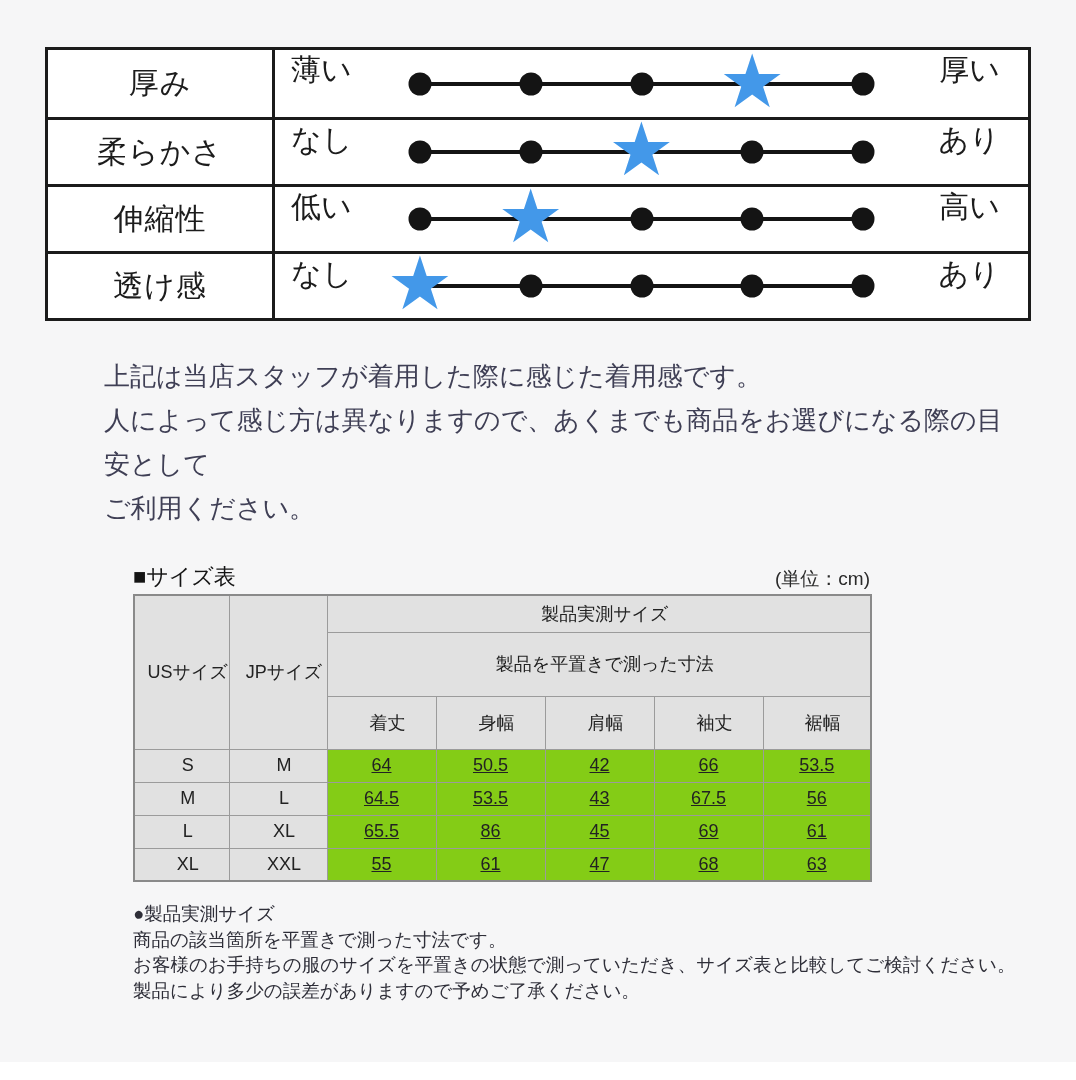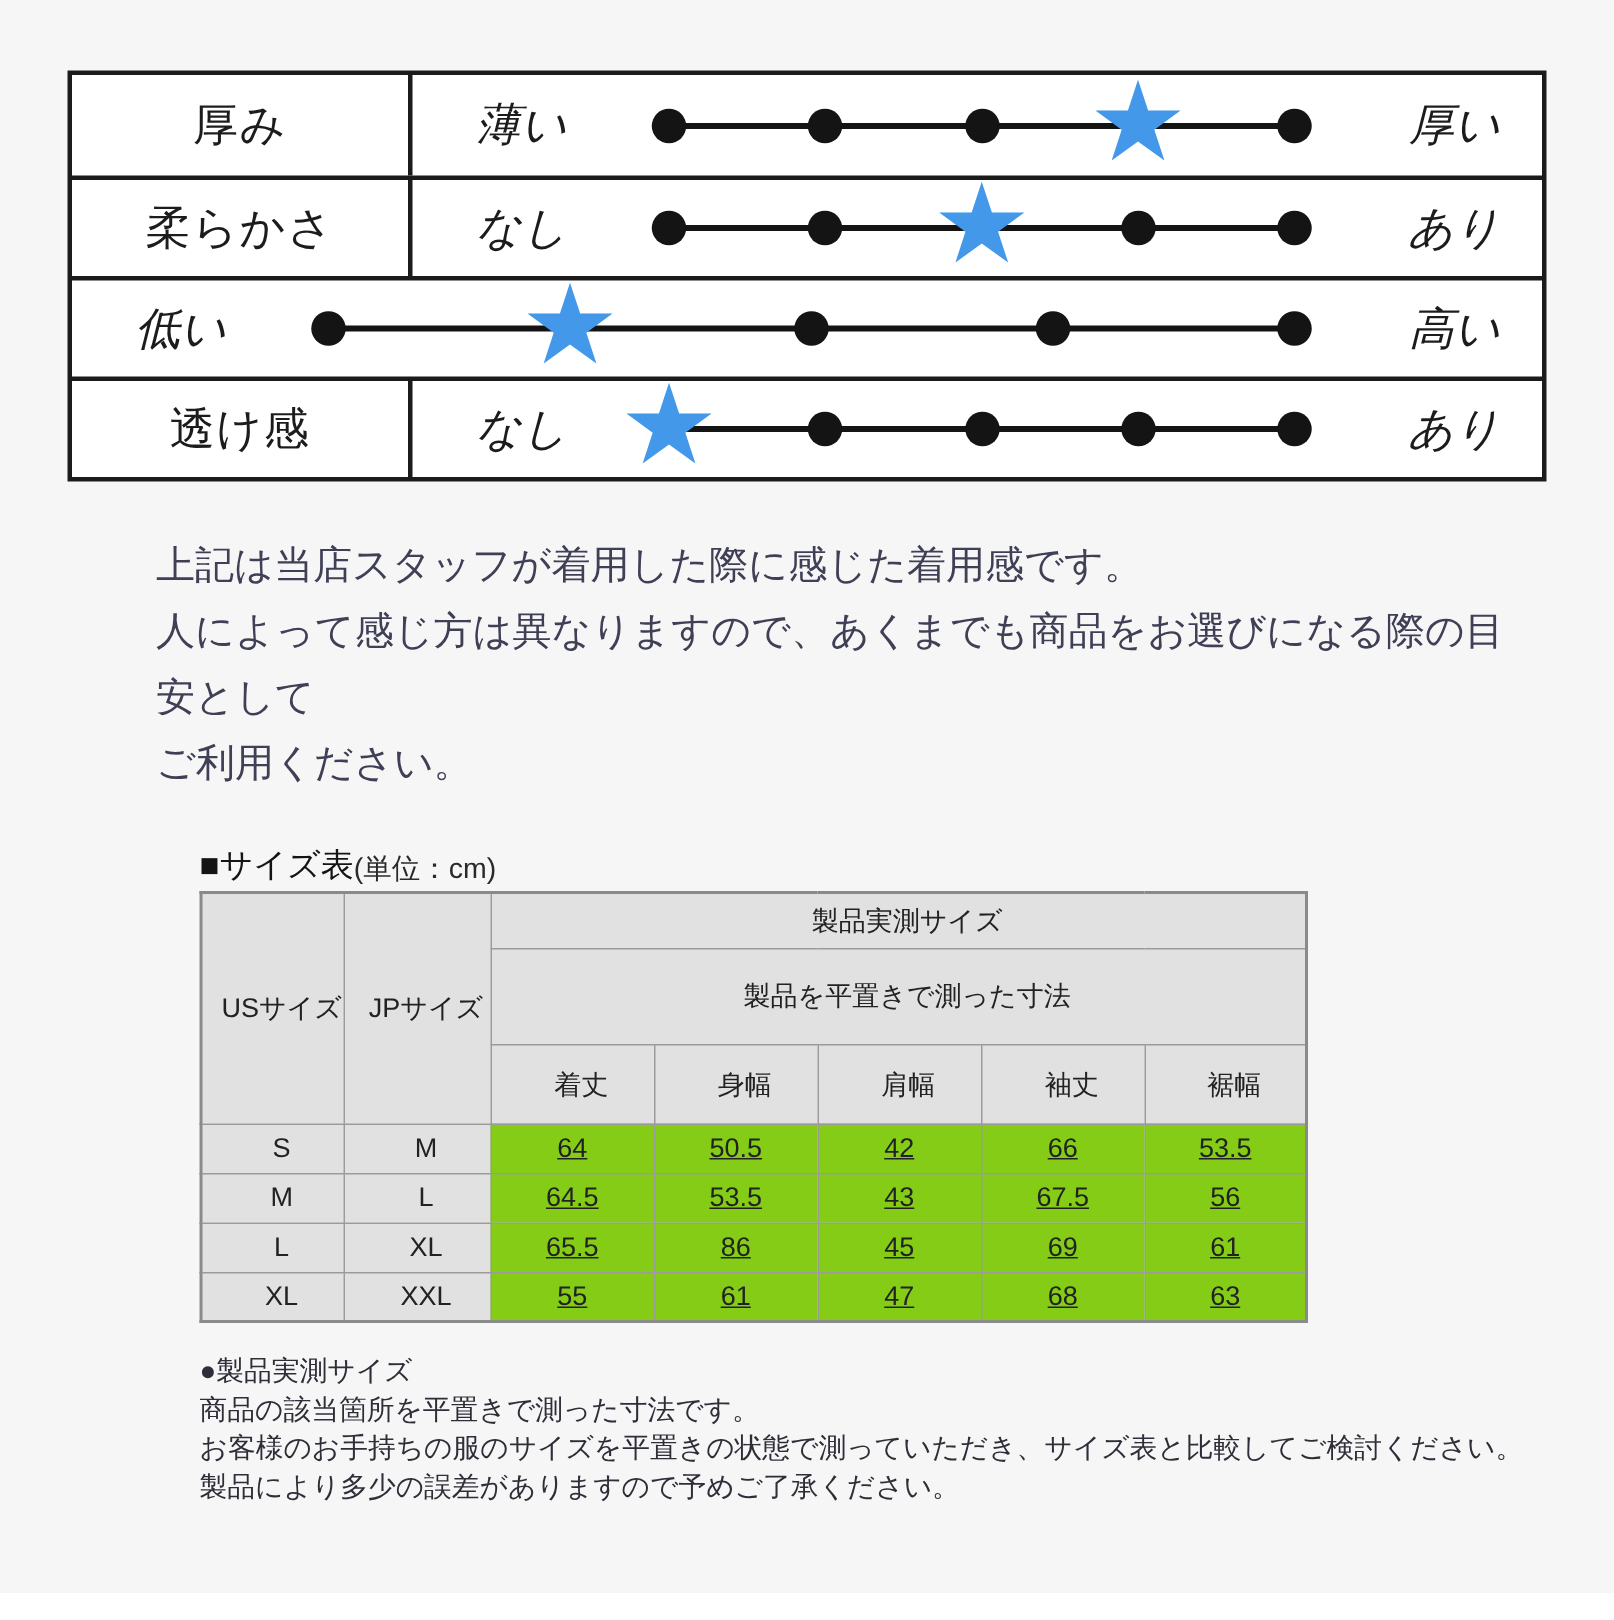--- a/index.html
+++ b/index.html
@@ -22,22 +22,22 @@
     background:#ffffff; border:3px solid #1b1b1b;
   }
   .rating-row { display:flex; height:67px; }
   .rating-row + .rating-row { border-top:3px solid #1b1b1b; }
   .attr-cell {
     width:227px; border-right:3px solid #1b1b1b;
     display:flex; align-items:center; justify-content:center;
     font-size:30px; color:#1c1c1c; letter-spacing:1px;
   }
   .scale-cell {
-    flex:1; display:flex; align-items:center;
-    padding-left:42px; padding-right:28px;font-style:italic;
+    flex:1; display:flex; align-items:flex-start;
+    padding-left:16px; padding-right:28px;
   }
   .scale-left-label  { width:105px; font-size:30px; color:#1c1c1c; }
   .scale-right-label { width:100px; font-size:30px; color:#1c1c1c; text-align:right; }
   .scale {
     flex:1; position:relative; height:100%;
     margin-left:24px; margin-right:37px;
   }
   .scale-line {
     position:absolute; left:0; right:0; top:50%; height:4px;
     margin-top:-2px; background:#141414;
@@ -56,21 +56,21 @@
 
   
   .fit-notes {
     position:absolute; left:104px; top:354px; width:920px;
     font-size:26px; line-height:44px; color:#3f3f55;
   }
 
   
   .size-title-row {
     position:absolute; left:133px; top:562px; width:737px;
-    display:flex; justify-content:flex-start; align-items:flex-end;
+    display:flex; justify-content:space-between; align-items:flex-end;
   }
   .size-title { font-size:22px; color:#141414; }
   .size-unit  { font-size:19px; color:#2a2a2a; }
 
   table.size-table {
     position:absolute; left:133px; top:594px; width:737px;
     border-collapse:collapse; background:#ffffff;
     border:2px solid #8a8a8a;
     table-layout:fixed;
   }
@@ -125,20 +125,21 @@
             <span class="dot" style="left: 25%;"></span>
             <span class="star" style="color: rgb(67, 152, 233); left: 50%;">★</span>
             <span class="dot" style="left: 75%;"></span>
             <span class="dot" style="left: 100%;"></span>
           </span>
         <span class="scale-right-label">あり</span>
       </div>
     </div>
 
     <div class="rating-row">
+      <div class="attr-cell">伸縮性</div>
       <div class="scale-cell">
         <span class="scale-left-label">低い</span>
         <span class="scale" data-row="2">
             <span class="scale-line"></span>
             <span class="dot" style="left: 0%;"></span>
             <span class="star" style="color: rgb(67, 152, 233); left: 25%;">★</span>
             <span class="dot" style="left: 50%;"></span>
             <span class="dot" style="left: 75%;"></span>
             <span class="dot" style="left: 100%;"></span>
           </span>

